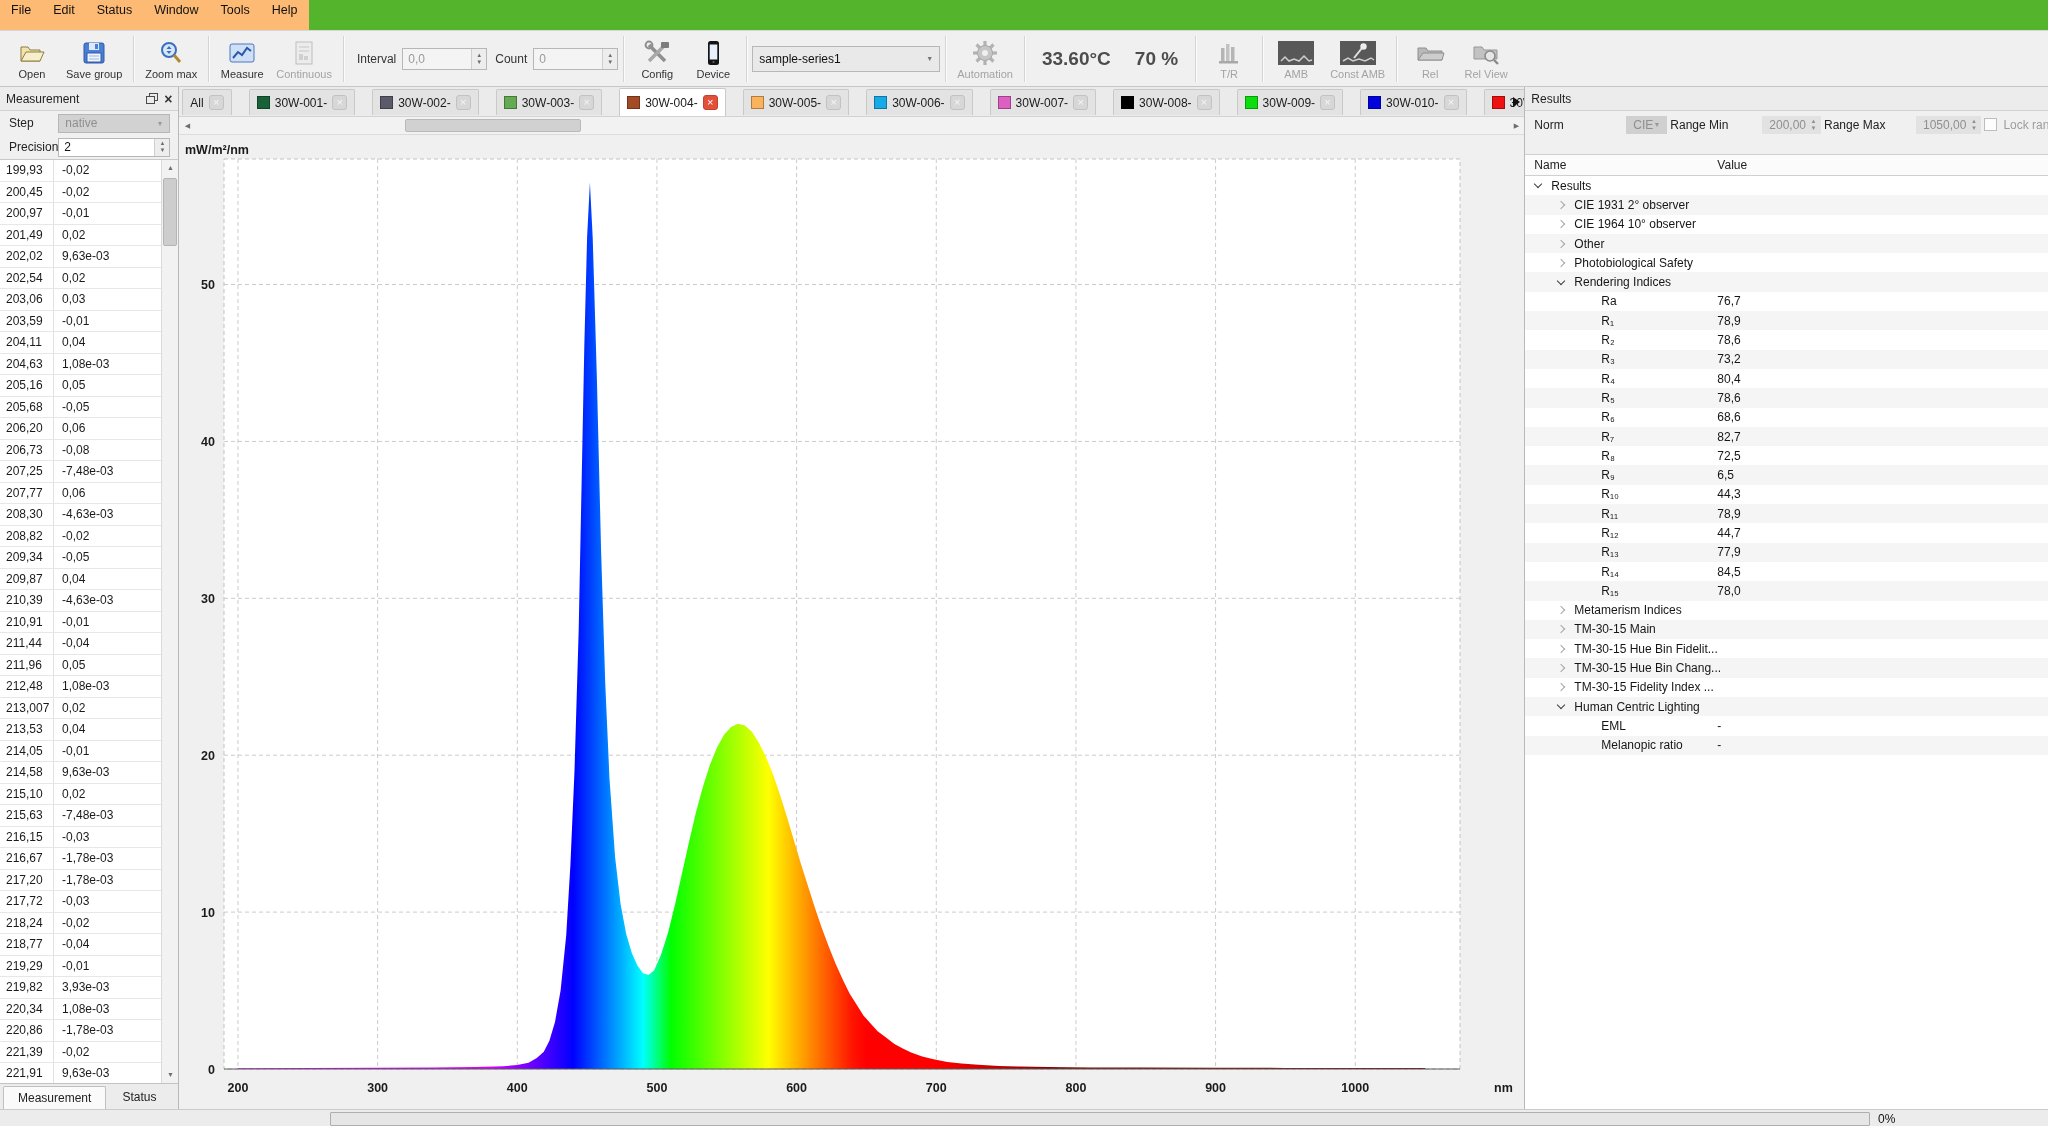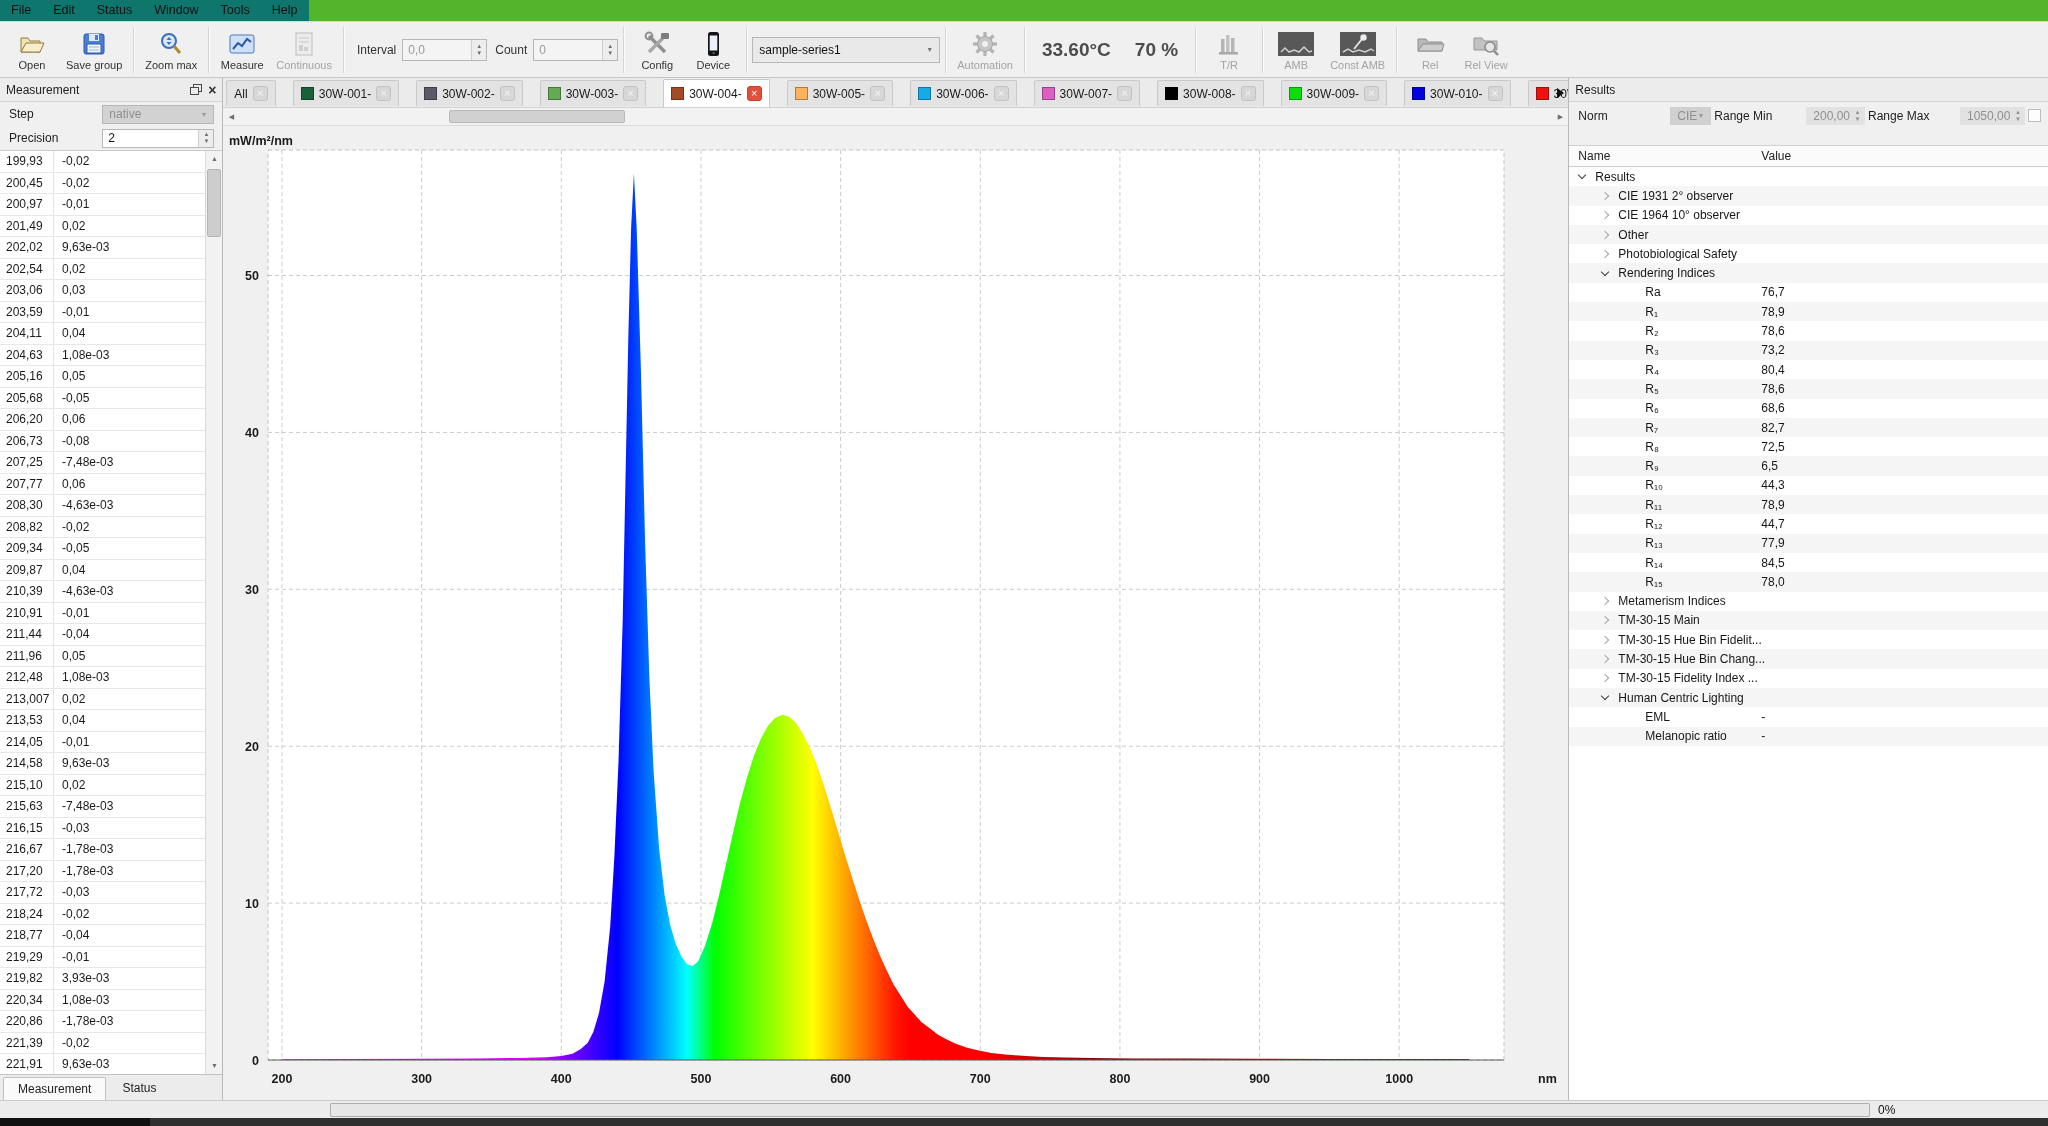--- a/index.html
+++ b/index.html
@@ -1,20 +1,20 @@
 <!DOCTYPE html>
 <html><head>
 <meta charset="utf-8">
 <style>
   * { margin:0; padding:0; box-sizing:border-box; }
   body { background:#555; font-family:"Liberation Sans","DejaVu Sans",sans-serif; }
   .app { position:relative; width:2048px; height:1126px; background:#f0f0f0; overflow:hidden; color:#1a1a1a; }
 
   
-  .menubar { height:22px; display:flex; align-items:stretch; background:#0f766e; border-bottom:1px solid #d6d6d6; }
+  .menubar { height:31px; display:flex; align-items:stretch; background:#fdba74; border-bottom:1px solid #d6d6d6; }
   .menu-item { padding:0 11px; font-size:12.5px; line-height:21px; color:#111; cursor:default; }
   .menu-fill { flex:1; background:#54b42c; }
 
   
   .toolbar { height:56px; background:#f0f0f0; border-bottom:1px solid #c6c6c6; display:flex; align-items:center; padding:0 4px; }
   .tbtn { display:flex; flex-direction:column; align-items:center; justify-content:center; min-width:56px; padding:2px 6px 1px; height:54px; }
   .tbtn .ticon { height:28px; display:flex; align-items:center; justify-content:center; }
   .tlabel { font-size:11px; color:#333; white-space:nowrap; margin-top:1px; }
   .tbtn.disabled .tlabel { color:#a3a3a3; }
   .tsep { width:1px; height:46px; background:#d4d4d4; margin:0 5px; box-shadow:1px 0 0 #fbfbfb; }
@@ -40,21 +40,21 @@
 
   
   .left-panel { width:235px; border-right:1px solid #b9b9b9; display:flex; flex-direction:column; background:#f0f0f0; }
   .panel-header { height:24px; background:#ececec; border-bottom:1px solid #d2d2d2; display:flex; align-items:center; padding:0 6px; }
   .panel-title { font-size:12px; color:#222; }
   .panel-btns { margin-left:auto; display:flex; align-items:center; gap:9px; }
   .float-btn { width:9px; height:8px; border:1px solid #4a4a4a; box-shadow:3px -3px 0 -1px #ececec,3px -3px 0 0 #4a4a4a; margin-top:3px; }
   .close-btn { font-size:14px; line-height:14px; color:#333; font-weight:bold; }
   .form-row { height:24px; display:flex; align-items:center; padding:0 8px 0 9px; background:#f0f0f0; }
   .form-row .form-label { flex:1; font-size:12px; color:#222; }
-  .form-row .combo, .form-row .spinbox { width:112px; height:19px;margin-left:44px; }
+  .form-row .combo, .form-row .spinbox { width:112px; height:19px; }
   .form-row .spinbox .spin-val { flex:1; width:auto; line-height:17px; }
   .mtable-wrap { flex:1; display:flex; border-top:1px solid #c9c9c9; background:#fff; overflow:hidden; }
   .mtable { flex:1; overflow:hidden; }
   .mrow { height:21.5px; display:flex; align-items:center; border-bottom:1px solid #e7e7e7; font-size:12px; background:#fff; }
   .mrow .mc1 { width:54px; padding-left:6px; border-right:1px solid #e2e2e2; align-self:stretch; display:flex; align-items:center; }
   .mrow .mc2 { padding-left:8px; }
   .vscroll { width:17px; background:#f2f2f2; border-left:1px solid #dadada; display:flex; flex-direction:column; }
   .sb-btn { height:16px; font-size:7px; line-height:16px; color:#6e6e6e; text-align:center; }
   .sb-track { flex:1; position:relative; }
   .sb-thumb { position:absolute; top:2px; left:1px; right:1px; height:68px; background:#cdcdcd; border:1px solid #b5b5b5; border-radius:2px; }

